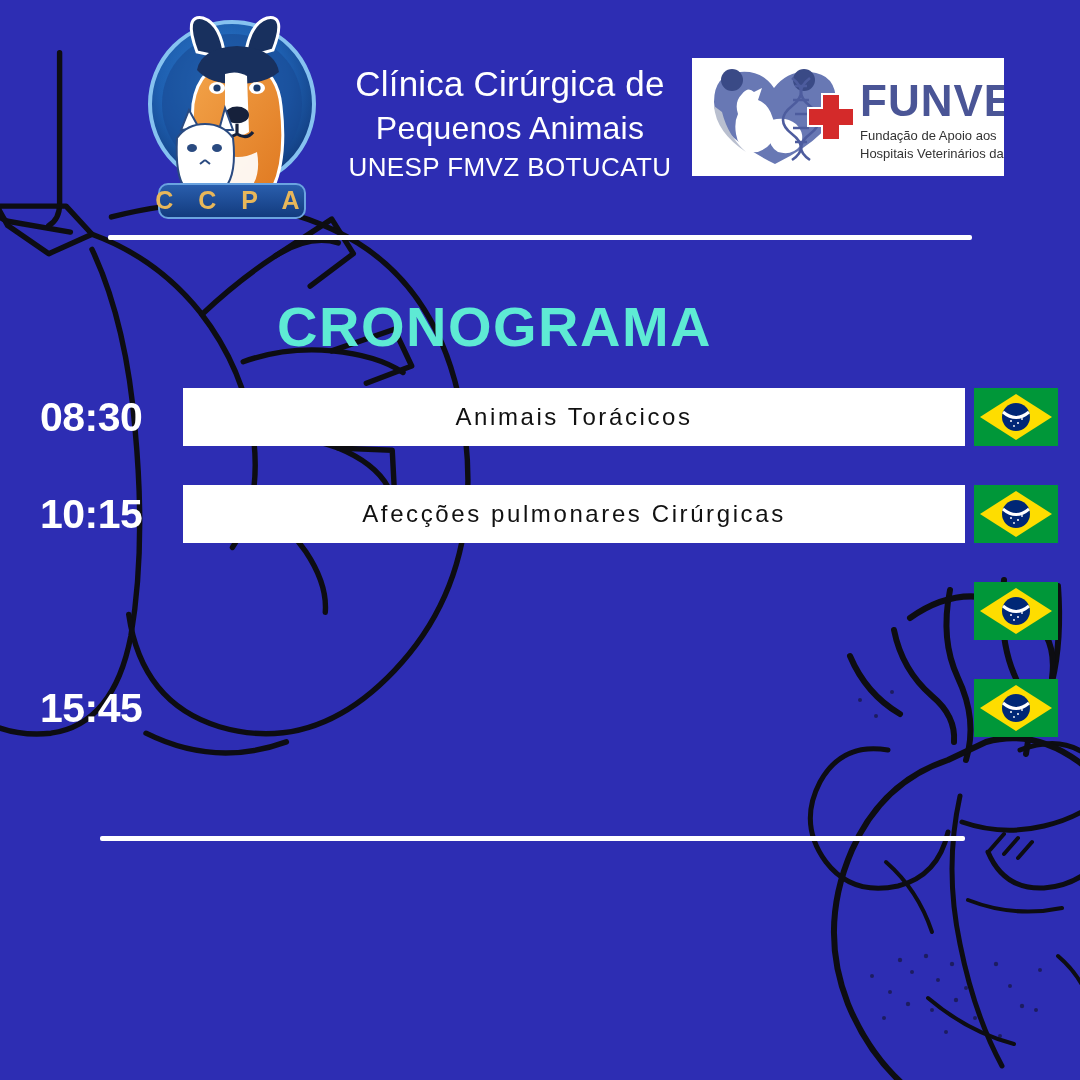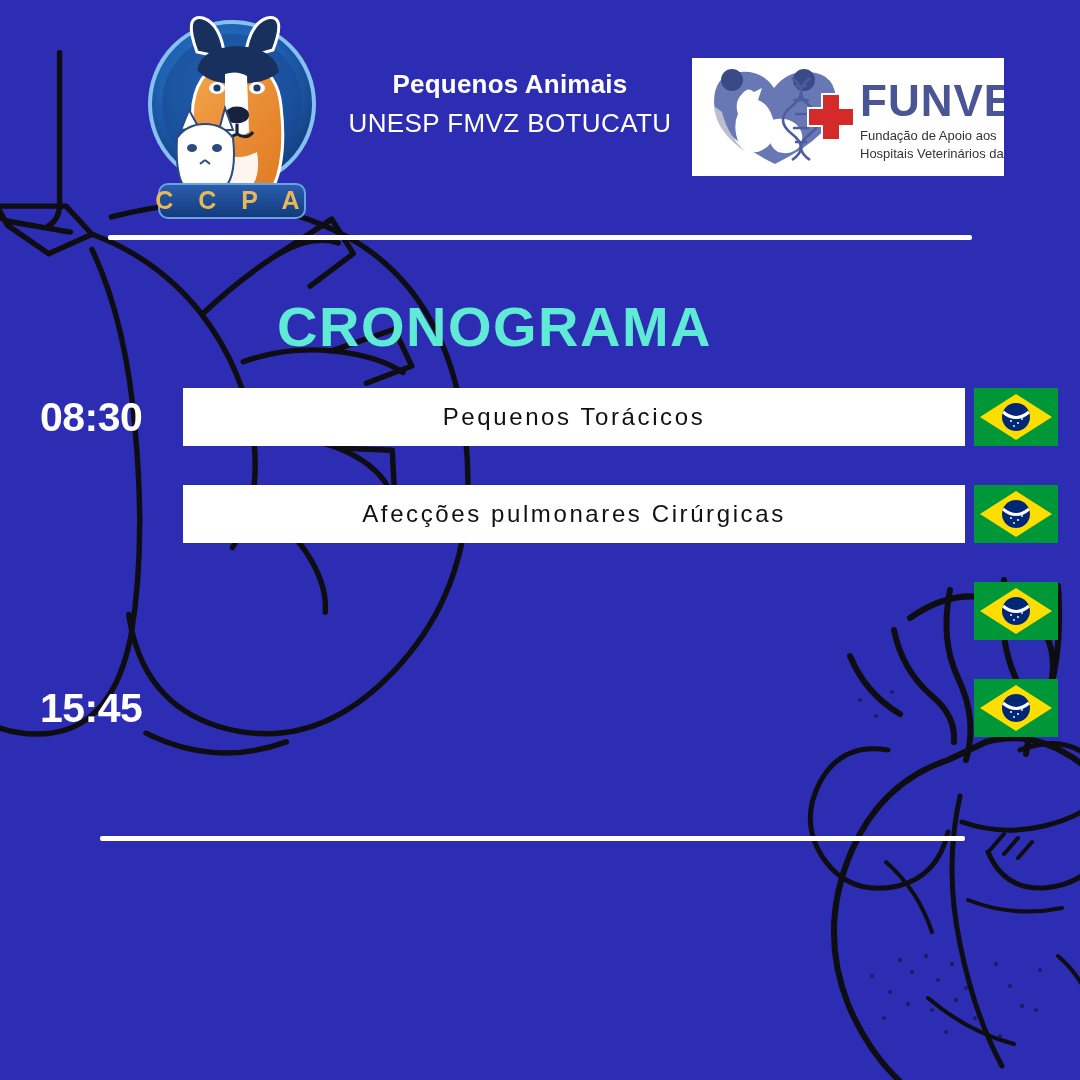--- a/index.html
+++ b/index.html
@@ -29,21 +29,21 @@
   }
   #title-block{
     position:absolute;left:330px;top:62px;width:360px;
     text-align:center;color:#ffffff;
   }
   #title-block .l1{
     font-size:35px;line-height:44px;font-weight:400;letter-spacing:0.2px;
     white-space:nowrap;
   }
   #title-block .l2{
-    font-size:26px;line-height:44px;font-weight:700;letter-spacing:0.2px;
+    font-size:32px;line-height:44px;font-weight:400;letter-spacing:0.2px;
     white-space:nowrap;
   }
   #title-block .l3{
     font-size:26px;line-height:34px;font-weight:400;letter-spacing:0.4px;
     white-space:nowrap;margin-top:0;
   }
   #funvet-logo{
     position:absolute;left:692px;top:58px;width:312px;height:118px;
     background:#ffffff;
   }
@@ -229,20 +229,21 @@
         <ellipse cx="47" cy="136" rx="5" ry="4" fill="#2a4a80"></ellipse>
         <ellipse cx="72" cy="136" rx="5" ry="4" fill="#2a4a80"></ellipse>
         <path d="M60 148 l-5 4 M60 148 l5 4" stroke="#2a4a80" stroke-width="2" fill="none"></path>
       </g>
 
       <rect x="14" y="172" width="146" height="34" rx="9" fill="url(#gBadge)" stroke="#6aa3e0" stroke-width="2"></rect>
       <text x="87" y="197" text-anchor="middle" font-family="Liberation Sans, sans-serif" font-size="25" font-weight="bold" letter-spacing="9" fill="#e8b75a">C C P A</text>
     </svg>
 
     <div id="title-block">
+      <div class="l1">Clínica Cirúrgica de</div>
       <div class="l2">Pequenos Animais</div>
       <div class="l3">UNESP FMVZ BOTUCATU</div>
     </div>
 
     <div id="funvet-logo">
       <svg viewBox="0 0 312 118" width="312" height="118" xmlns="http://www.w3.org/2000/svg">
         <rect x="0" y="0" width="312" height="118" fill="#ffffff"></rect>
 
         <g>
           <path d="M22 44 Q22 16 48 14 Q70 12 82 30 Q96 12 118 14 Q144 16 144 44 Q144 76 83 106 Q22 76 22 44 Z" fill="#6878b4"></path>
@@ -272,38 +273,39 @@
 
   <div class="divider" id="divider-top"></div>
 
   <div id="cronograma">CRONOGRAMA</div>
 
   <div id="schedule">
 
     <div class="row">
       <div class="time">08:30</div>
       <div class="bar">
-        <span>Pequenos Torácicos</span>
+        <span>Animais Torácicos</span>
       </div>
       <svg class="flag" viewBox="0 0 84 58" xmlns="http://www.w3.org/2000/svg">
         <rect width="84" height="58" fill="#009739"></rect>
         <polygon points="42,6 78,29 42,52 6,29" fill="#fedd00"></polygon>
         <circle cx="42" cy="29" r="14" fill="#002776"></circle>
         <path d="M29 24 Q42 35 55 24" stroke="#ffffff" stroke-width="3" fill="none"></path>
         <g fill="#ffffff">
             <circle cx="37" cy="33" r="1"></circle>
             <circle cx="44" cy="35" r="1"></circle>
             <circle cx="48" cy="31" r="0.9"></circle>
             <circle cx="40" cy="38" r="0.9"></circle>
             <circle cx="35" cy="28" r="0.8"></circle>
           </g>
       </svg>
     </div>
 
     <div class="row">
+      <div class="time">10:15</div>
       <div class="bar">
         <span>Afecções pulmonares Cirúrgicas</span>
       </div>
       <svg class="flag" viewBox="0 0 84 58" xmlns="http://www.w3.org/2000/svg">
         <rect width="84" height="58" fill="#009739"></rect>
         <polygon points="42,6 78,29 42,52 6,29" fill="#fedd00"></polygon>
         <circle cx="42" cy="29" r="14" fill="#002776"></circle>
         <path d="M29 24 Q42 35 55 24" stroke="#ffffff" stroke-width="3" fill="none"></path>
         <g fill="#ffffff">
             <circle cx="37" cy="33" r="1"></circle>

